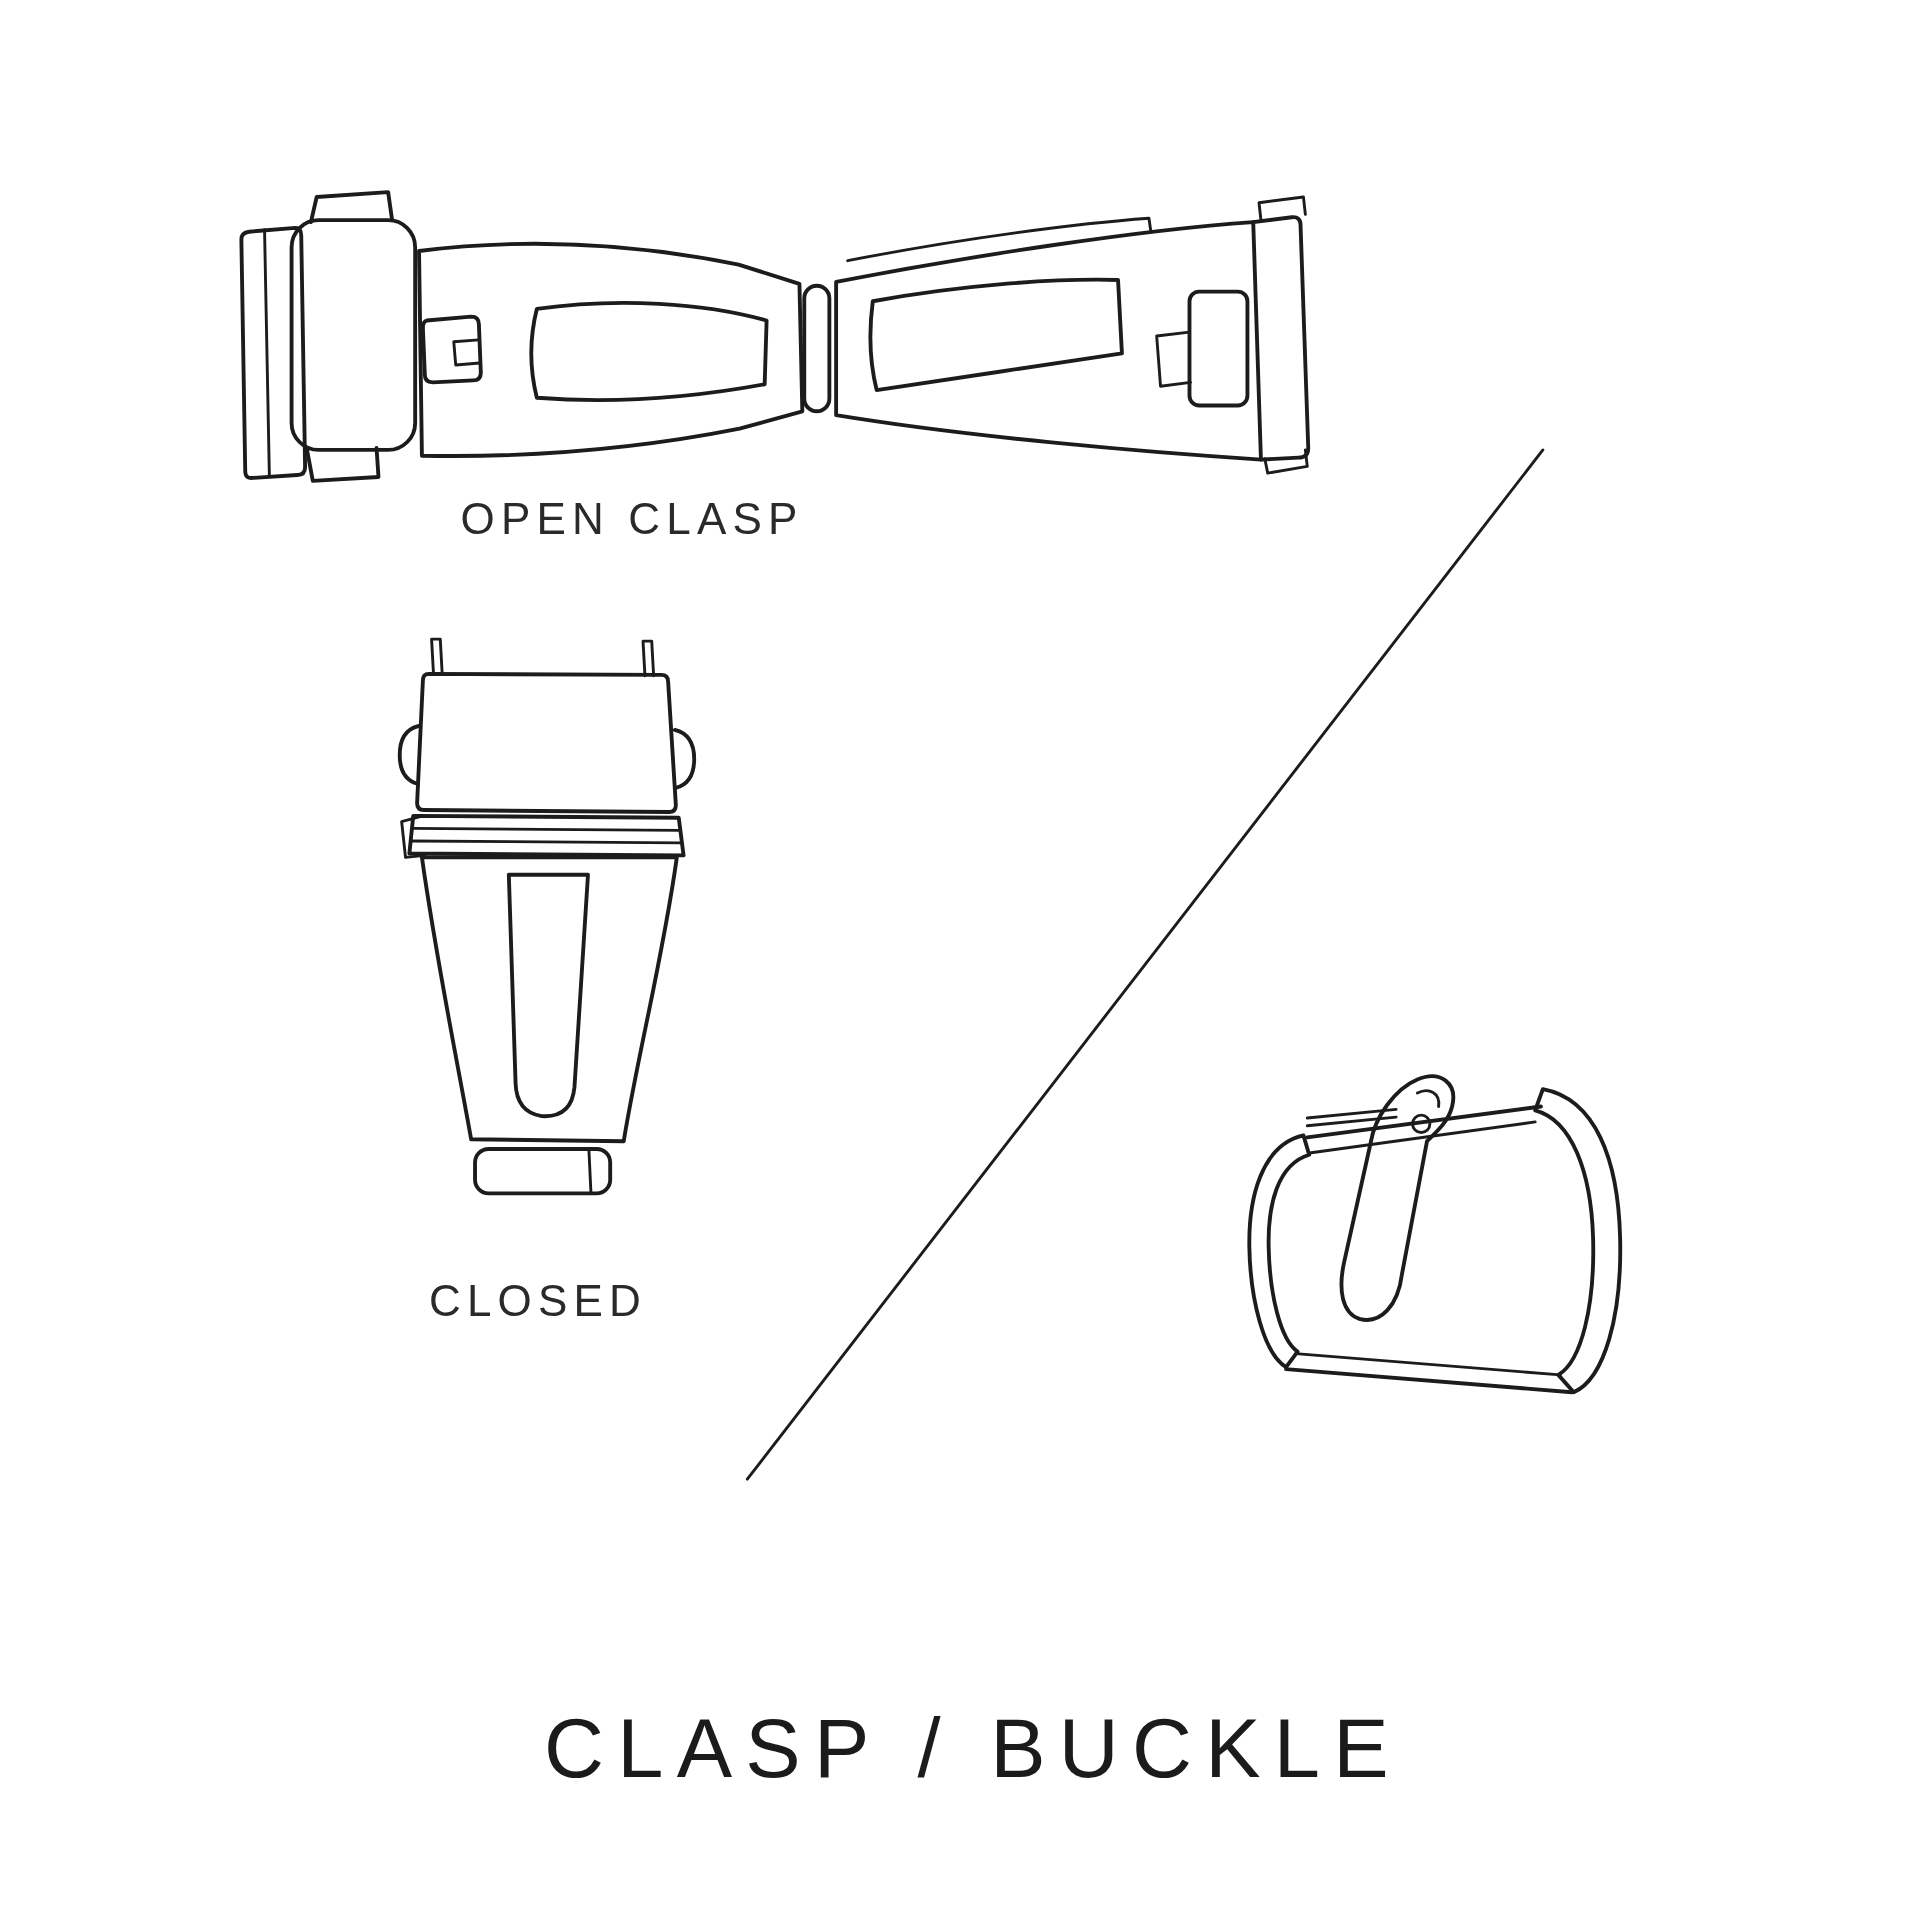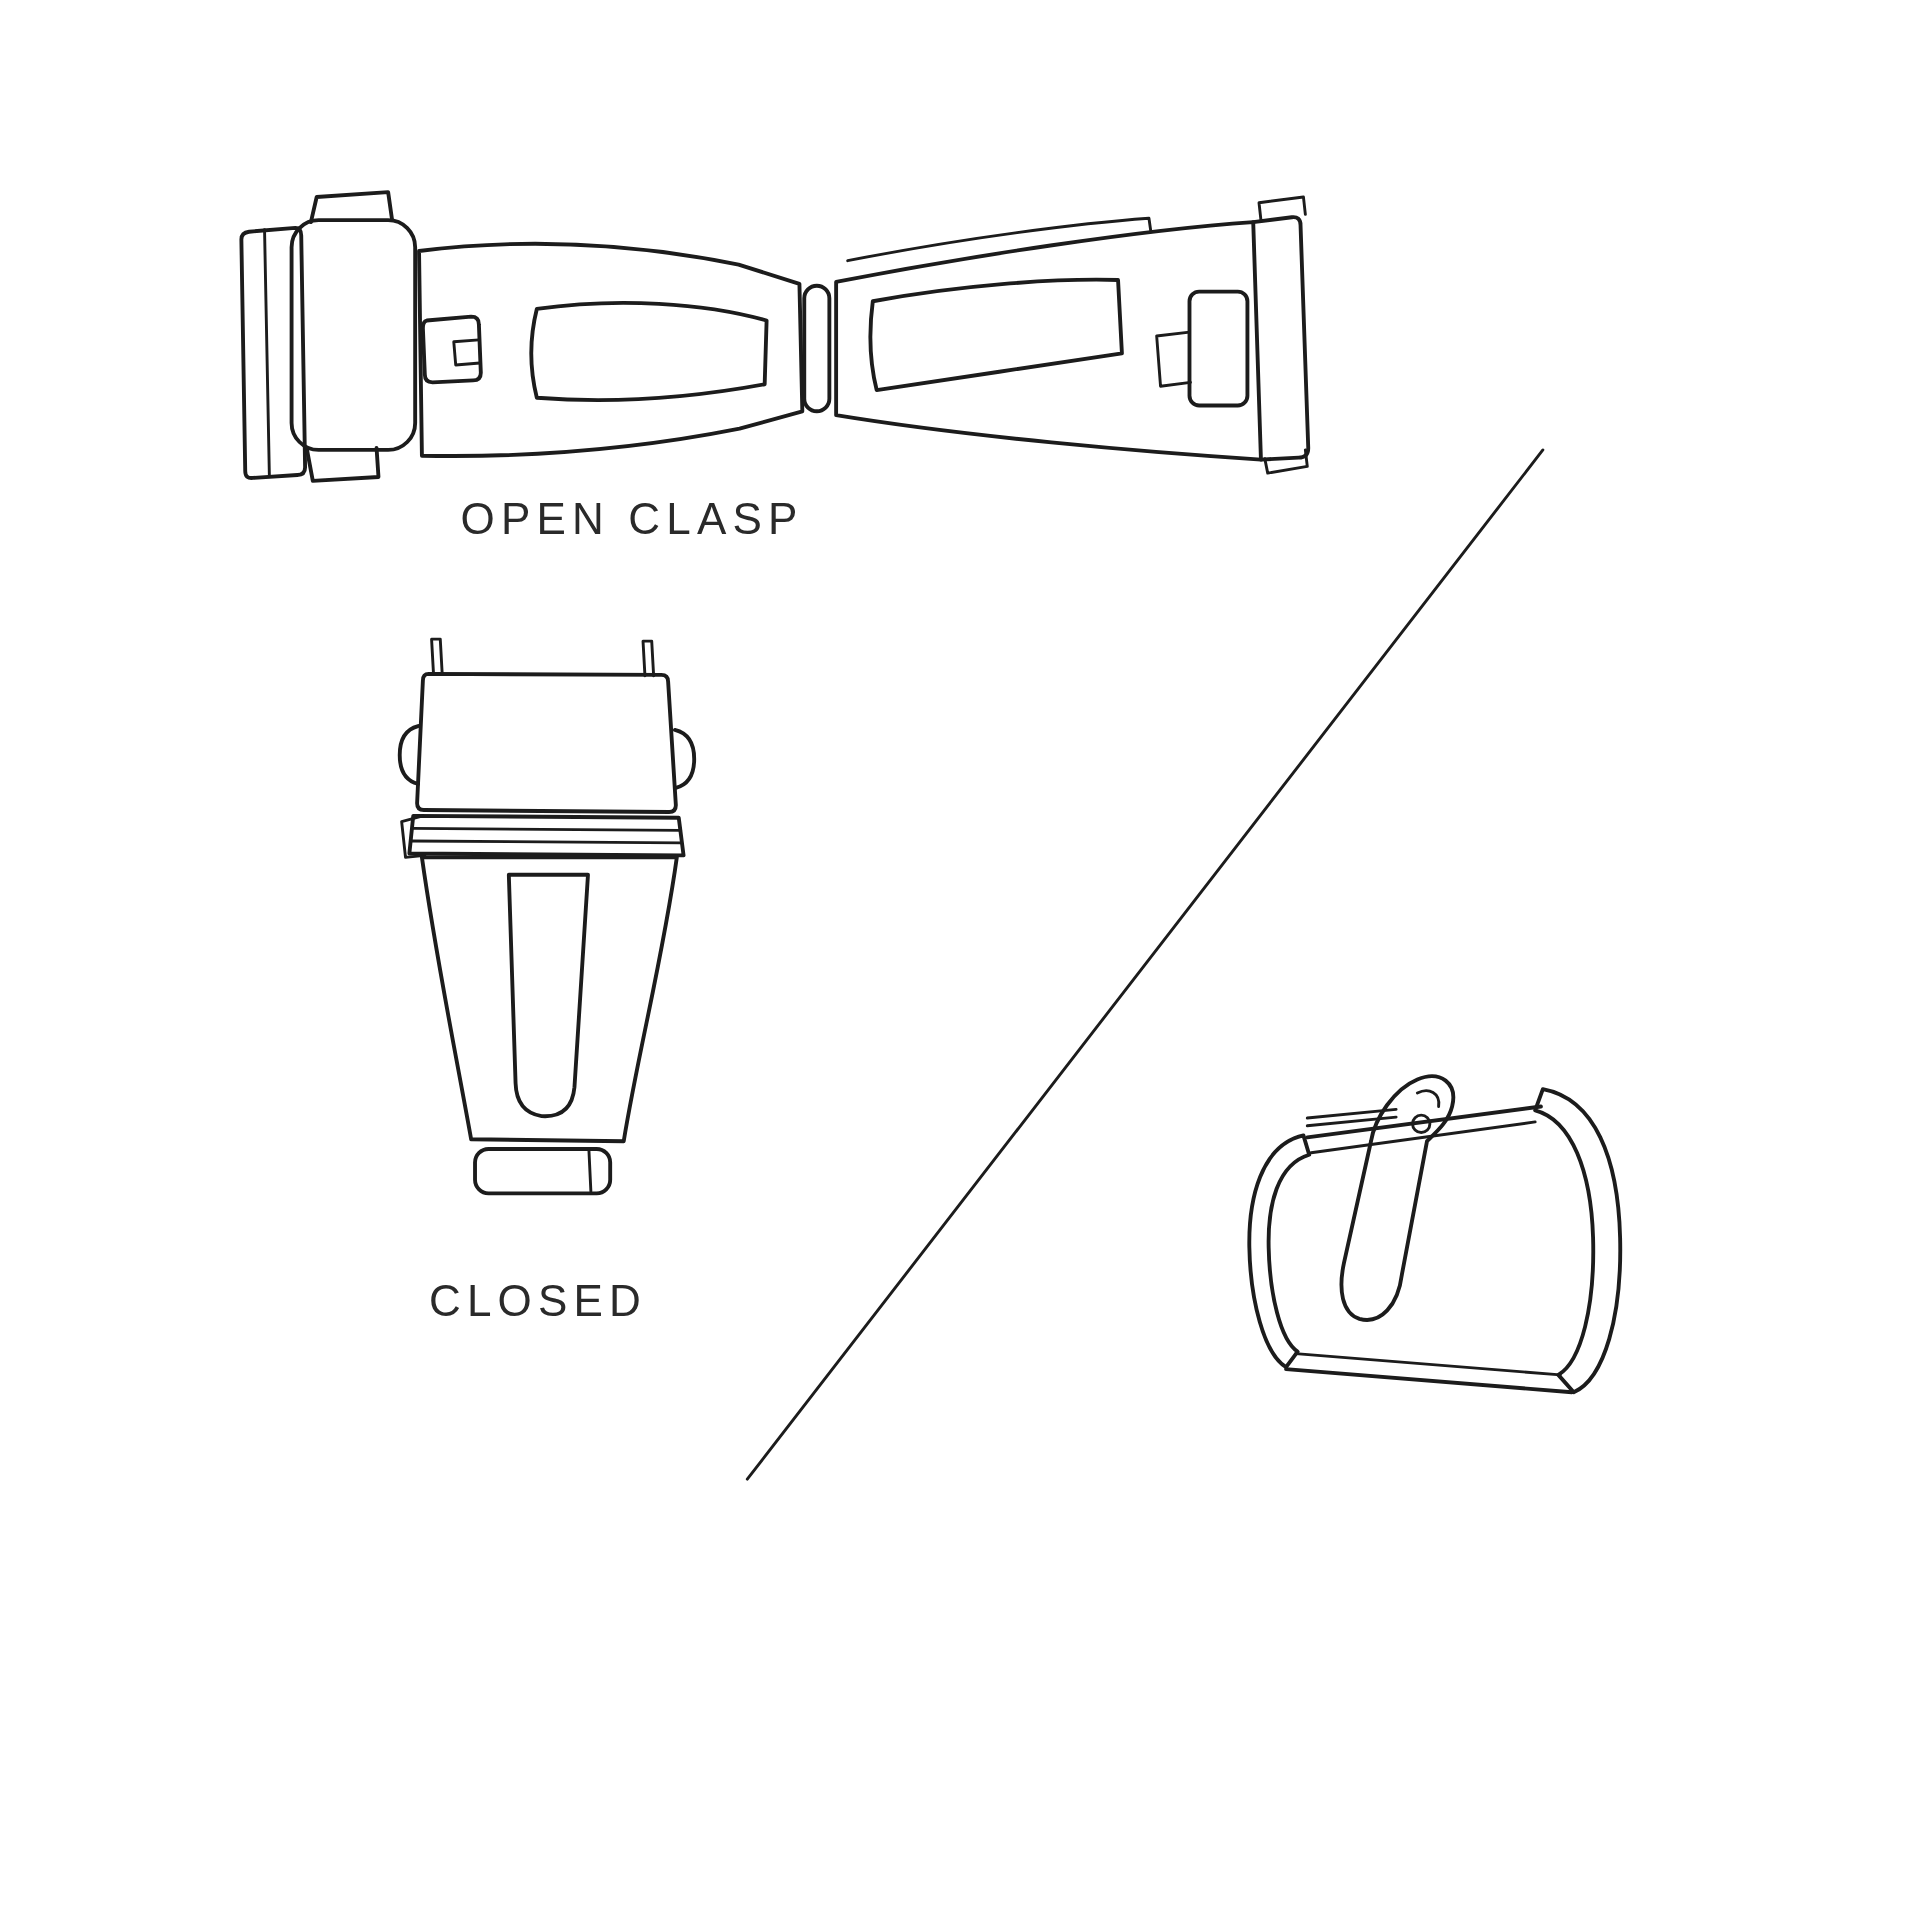--- a/index.html
+++ b/index.html
@@ -132,15 +132,16 @@
 
       <path d="M1468,1118 C 1492,1108 1510,1122 1504,1146 C 1500,1162 1488,1172 1478,1182 L1452,1320 C 1448,1352 1430,1372 1408,1366 C 1390,1360 1386,1336 1392,1308 L1420,1182 C 1424,1158 1444,1128 1468,1118 Z"></path>
       <path class="thin" d="M1468,1132 C 1480,1126 1492,1132 1490,1146"></path>
     </g>
   </svg>
 
   <div class="label" style="left:632px; top:494px;">OPEN CLASP</div>
 
   <div class="label" style="left:538px; top:1228px;margin-top:48px;">CLOSED</div>
 
+  <div class="title" style="left:973px; top:1701px;">CLASP / BUCKLE</div>
 
 </div>
 
 
 </body></html>

